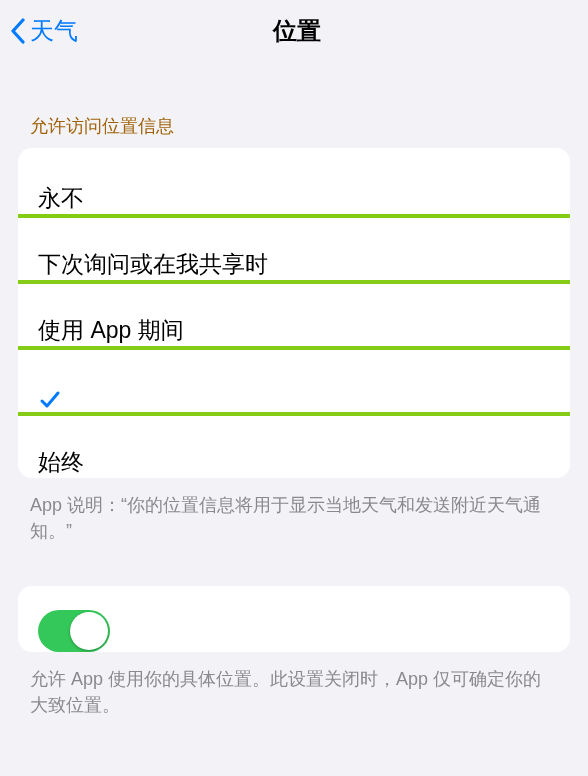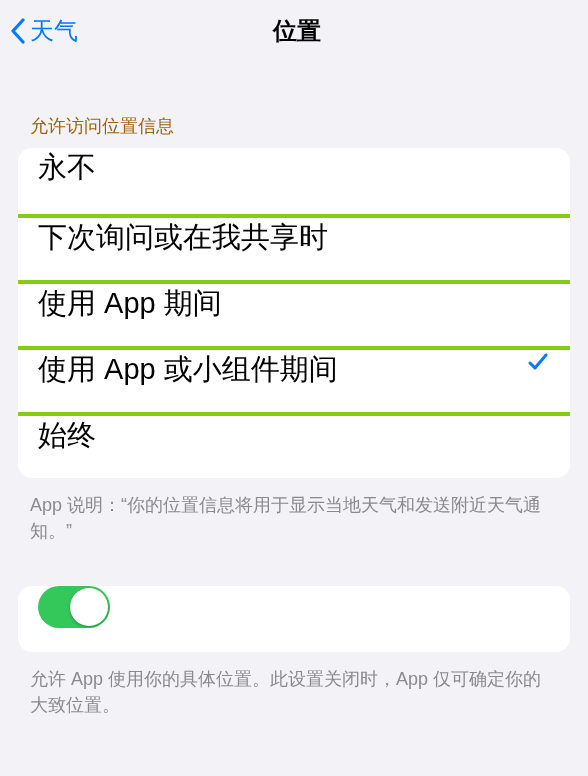--- a/index.html
+++ b/index.html
@@ -43,25 +43,25 @@
       padding: 52px 30px 10px;
     }
     .group {
       background: #fff;
       margin: 0 18px;
       border-radius: 14px;
       overflow: hidden;
     }
     .row {
       display: flex;
-      align-items: flex-start;
+      align-items: flex-end;
       justify-content: space-between;
       min-height: 66px;
       padding: 0 20px;
-      font-size: 29px;
+      font-size: 23px;
       cursor: pointer;
     }
     .row + .row { border-top: 4px solid #84cc16; }
     .row .label { }
     .row .check {
       color: #007aff;
       display: none;
     }
     .row.selected .check { display: inline-flex; }
     .footer {
@@ -115,21 +115,20 @@
   </div>
   <div class="row">
     <span class="label">下次询问或在我共享时</span>
 
   </div>
   <div class="row">
     <span class="label">使用 App 期间</span>
 
   </div>
   <div class="row selected">
-    <span class="label">使用 App 或小组件期间</span>
     <span class="check">
       <svg width="24" height="24" viewBox="0 0 24 24">
           <path d="M4 13 L9 18 L20 5" stroke="#007aff" stroke-width="3" fill="none" stroke-linecap="round" stroke-linejoin="round"></path>
         </svg>
     </span>
   </div>
   <div class="row">
     <span class="label">始终</span>
 
   </div>

